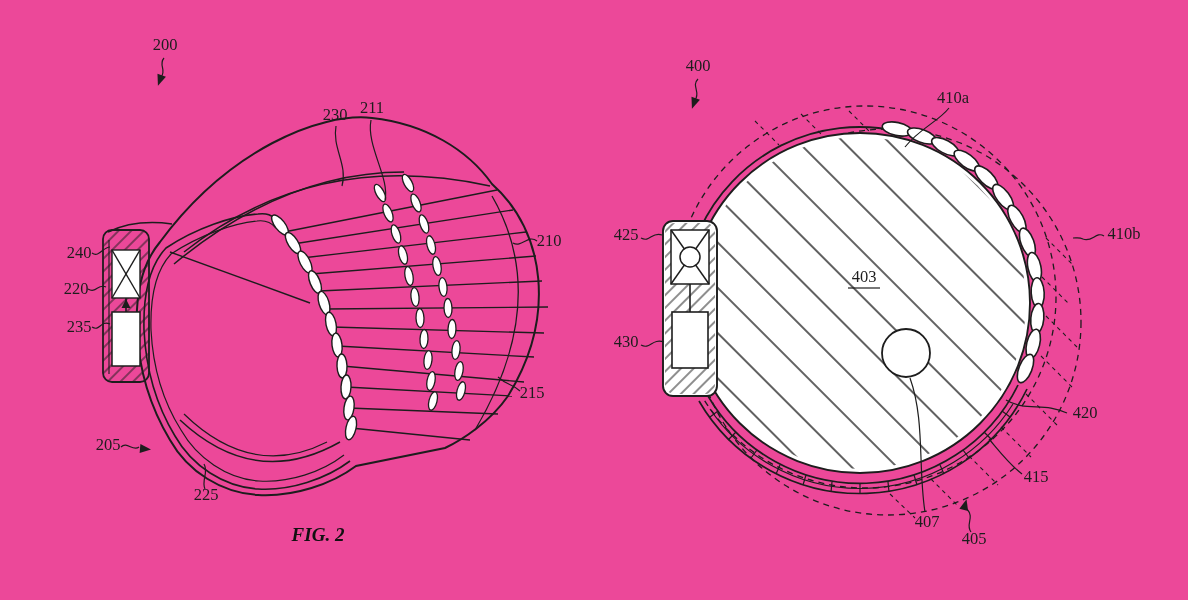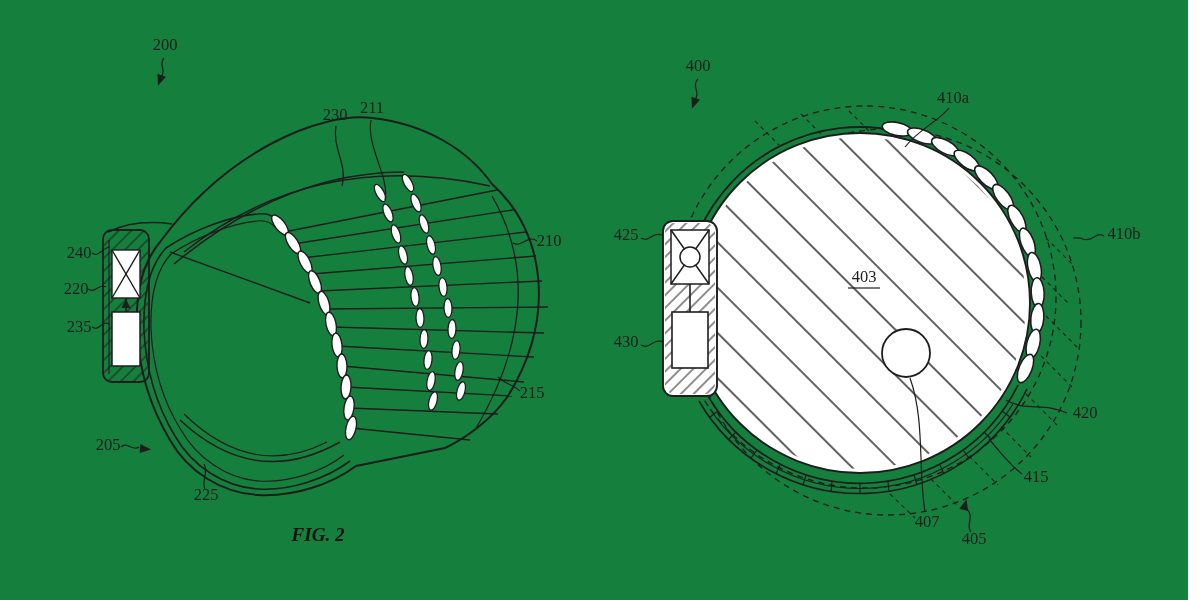--- a/index.html
+++ b/index.html
@@ -1,16 +1,16 @@
 <!DOCTYPE html>
 <html><head>
 <meta charset="utf-8">
 <style>
   html,body{margin:0;padding:0;background:#ffffff;}
-  .sheet{position:relative;width:1188px;height:600px;background:#15803d;overflow:hidden;
+  .sheet{position:relative;width:1188px;height:600px;background:#ec4899;overflow:hidden;
          font-family:"Liberation Serif", serif;}
   svg{display:block;}
   text.ref{font-family:"Liberation Serif", serif;font-size:16.5px;fill:#1d1d1d;}
   text.caption{font-family:"Liberation Serif", serif;font-size:19px;font-weight:bold;font-style:italic;fill:#111;}
   .ink{stroke:#1d1d1d;fill:none;}
 </style>
 </head>
 <body>
 
 <div class="sheet">

